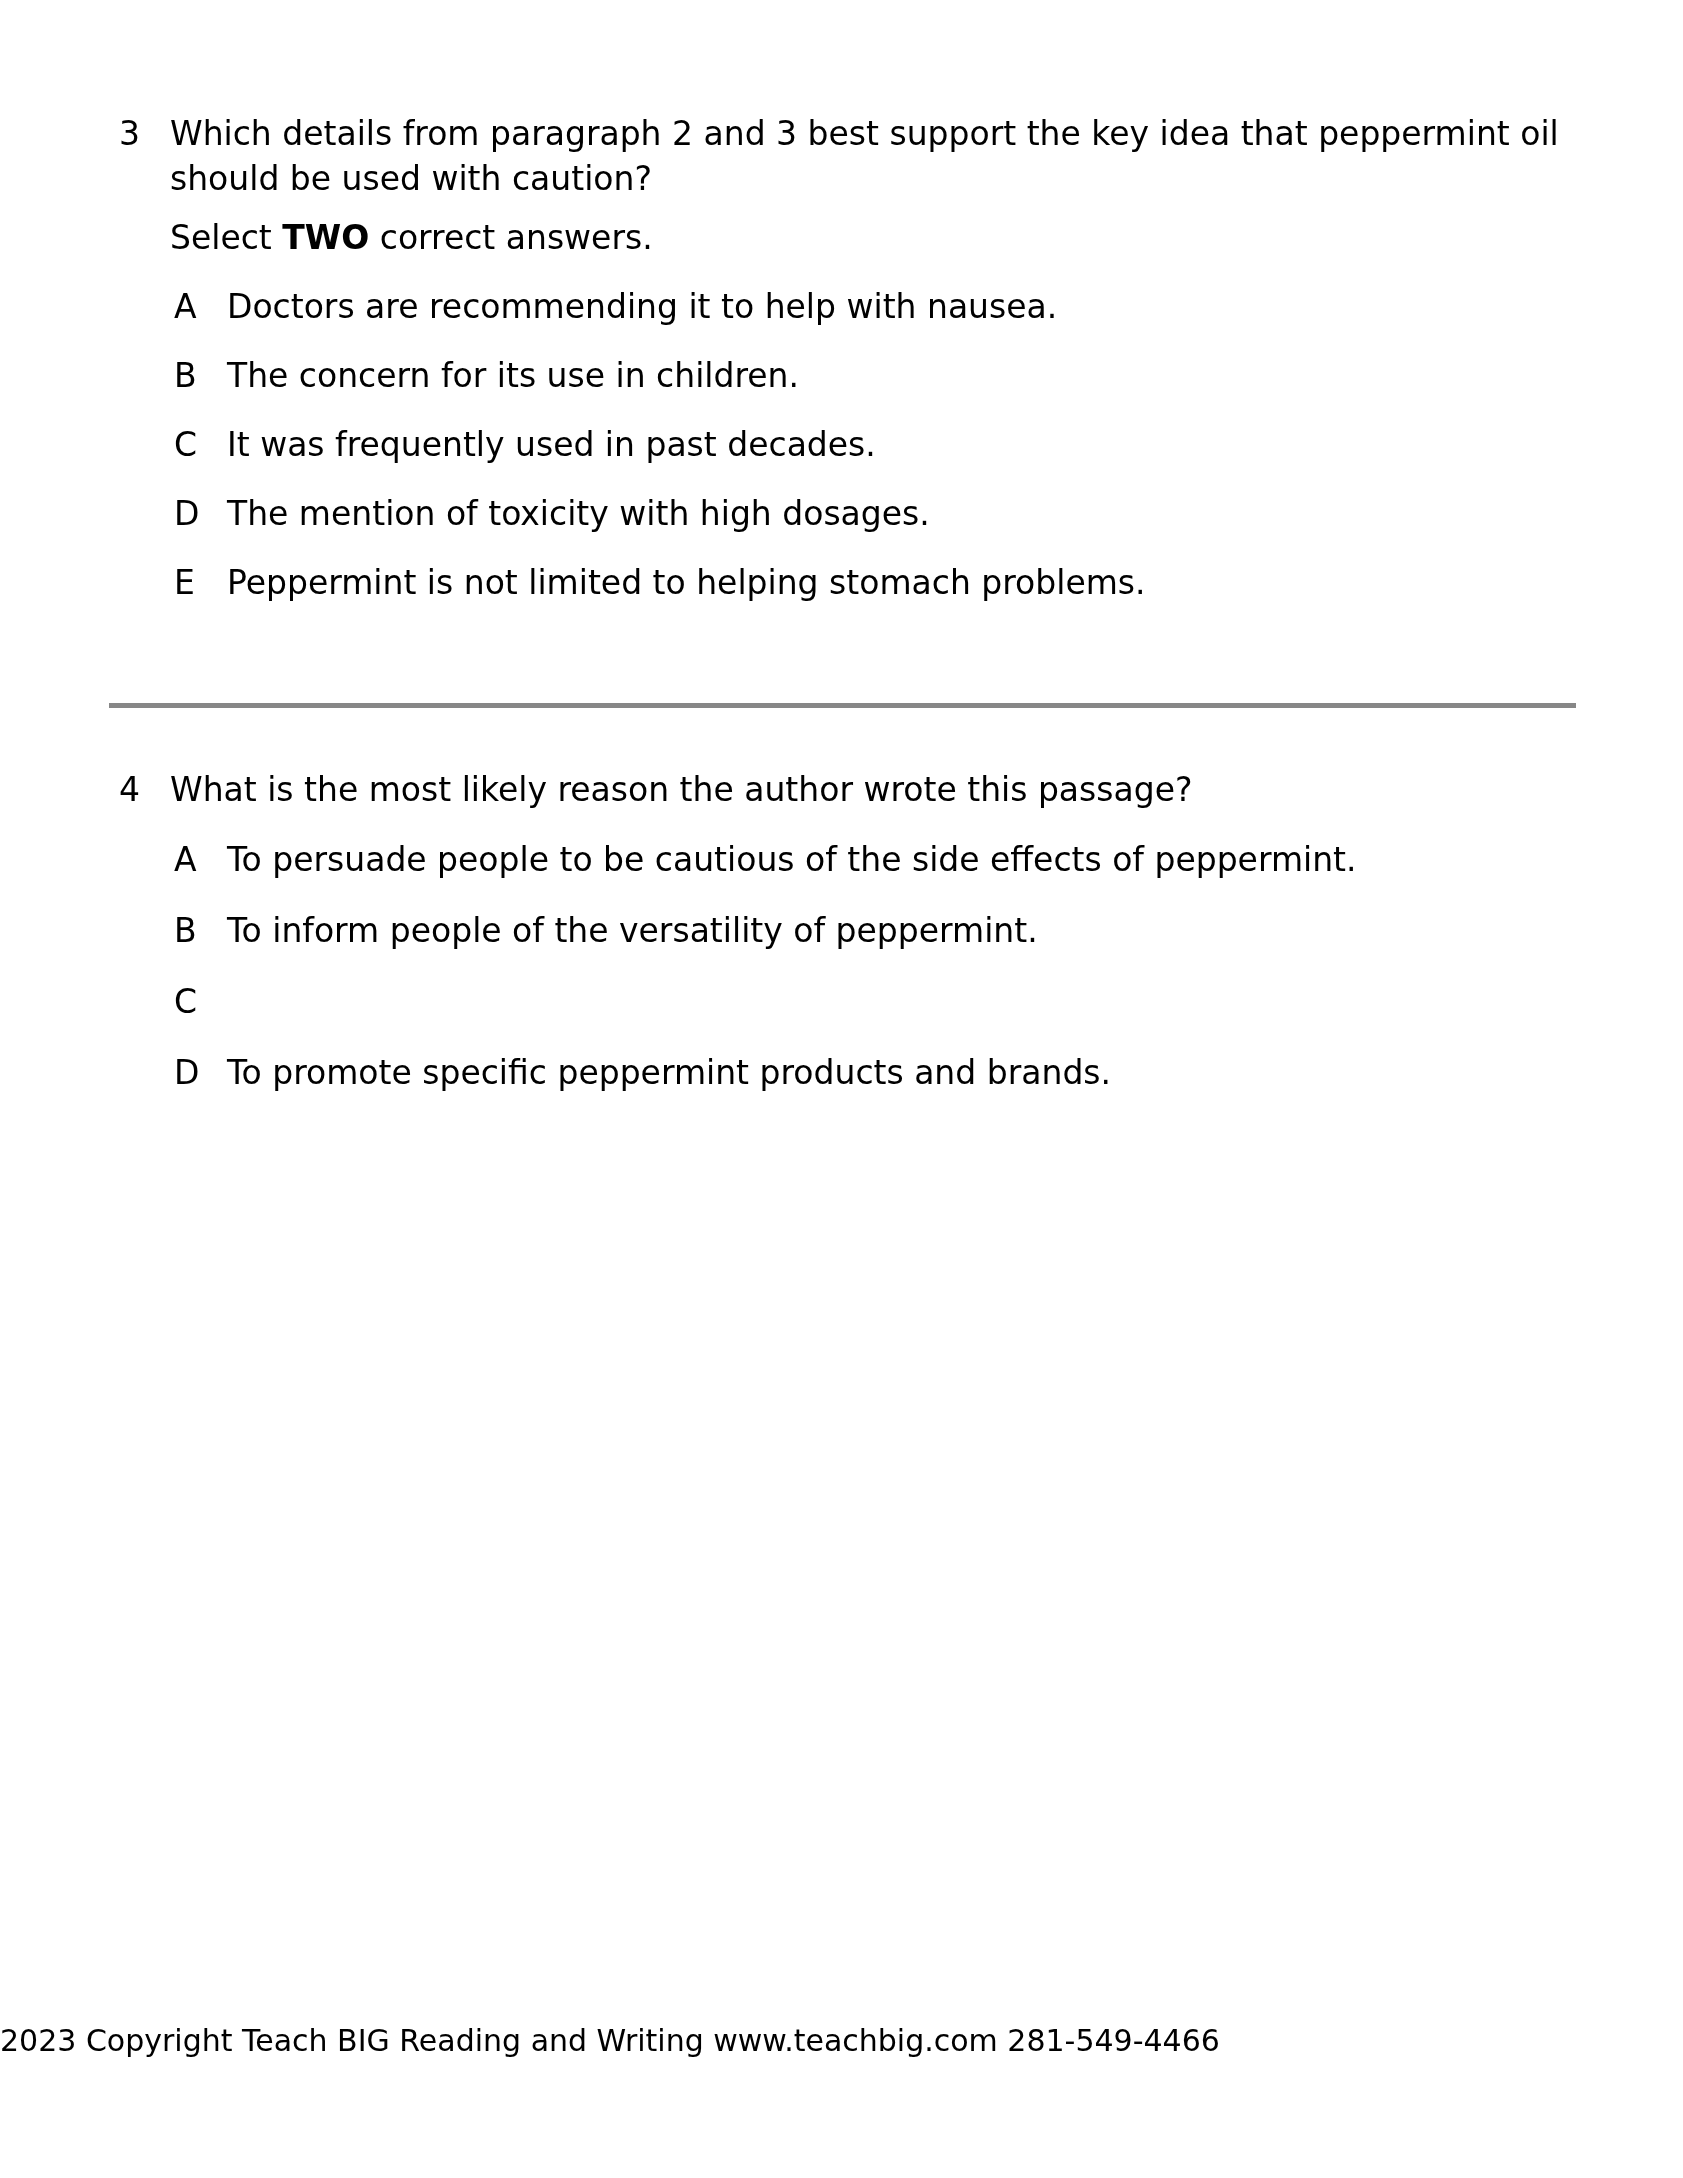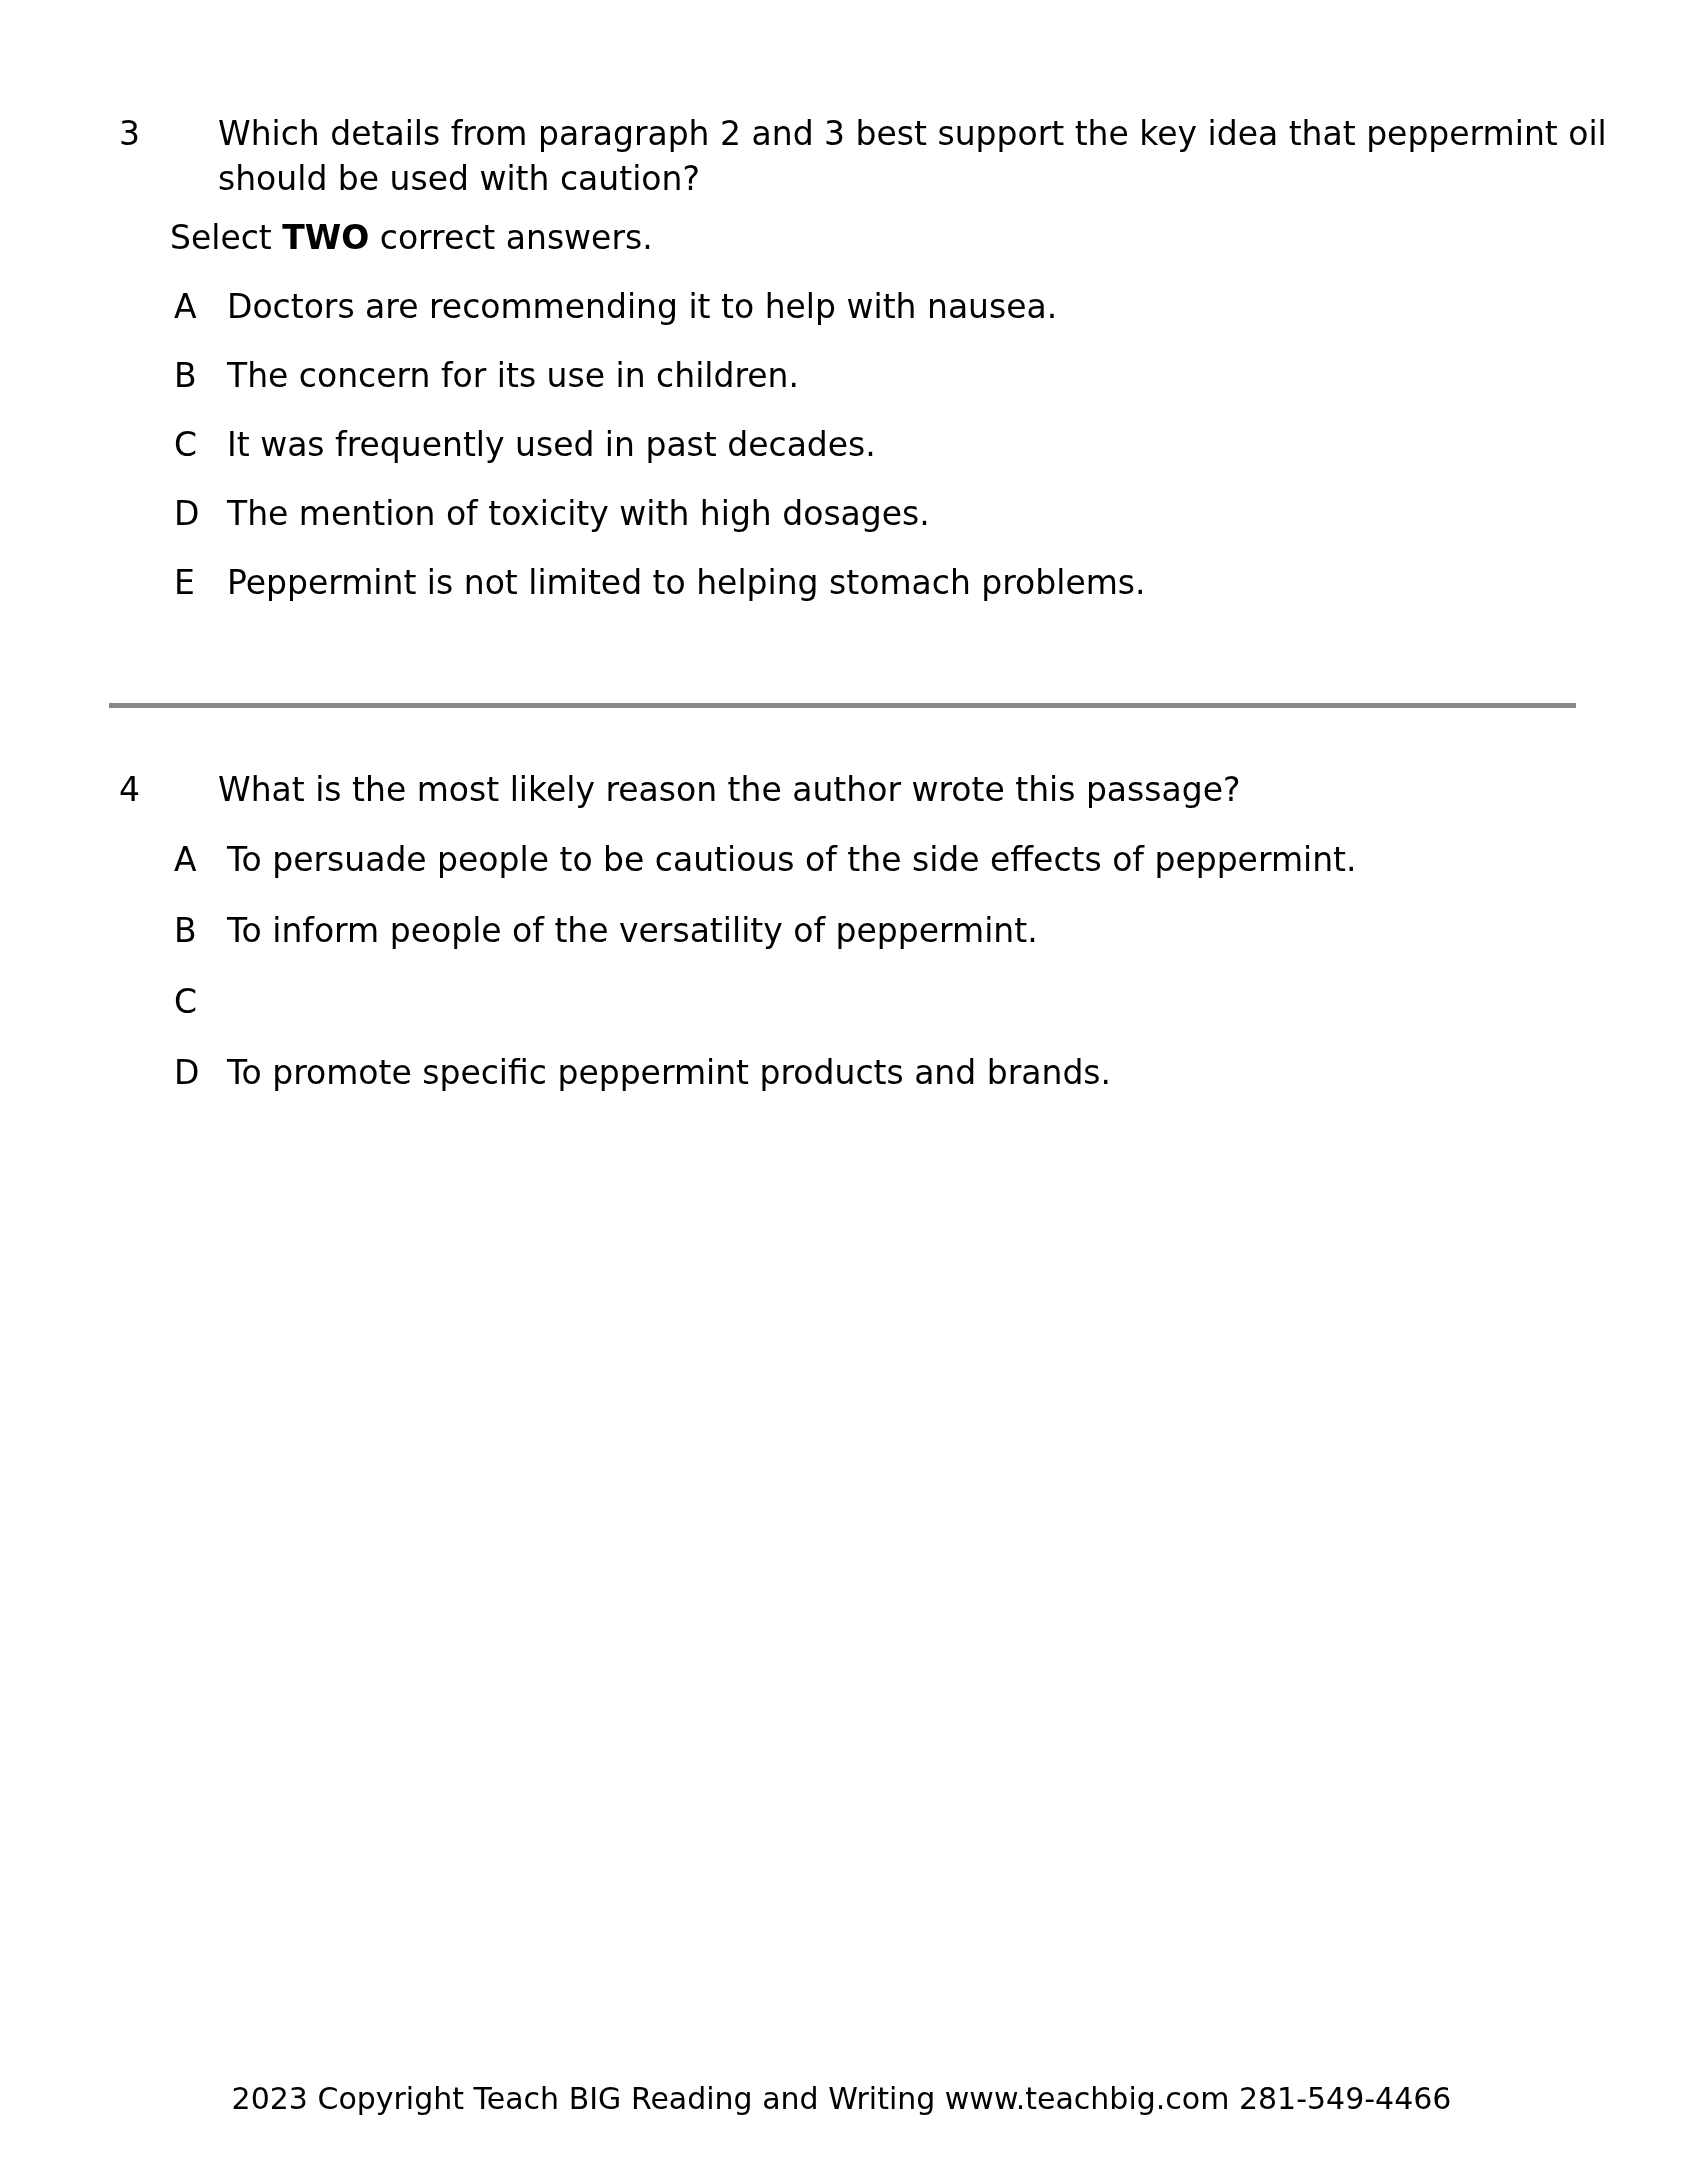--- a/index.html
+++ b/index.html
@@ -28,21 +28,20 @@
   .question-row {
     display: flex;
     align-items: flex-start;
   }
   .q-num {
     flex: 0 0 51px;
     margin-left: 119px;
   }
   .q-text {
     width: 1406px;
-    margin-left: 48px;
   }
   .instruction {
     margin-left: 170px;
     margin-top: 14px;
   }
   .instruction b {
     font-weight: bold;
   }
   .option {
     display: flex;
@@ -66,24 +65,23 @@
     height: 5px;
     width: 1467px;
     margin: 98px 0 0 109px;
     background: #878787;
   }
   .q4-block {
     margin-top: 59px;
   }
   .footer {
     position: absolute;
-    top: 1968px;
+    top: 1910px;
     left: 0;
     width: 1683px;
-    text-align: center;
     font-size: 30px;
     line-height: 40px;
   }
 </style>
 </head>
 <body>
 
 <div class="page">
 
   <div class="question-block first">

